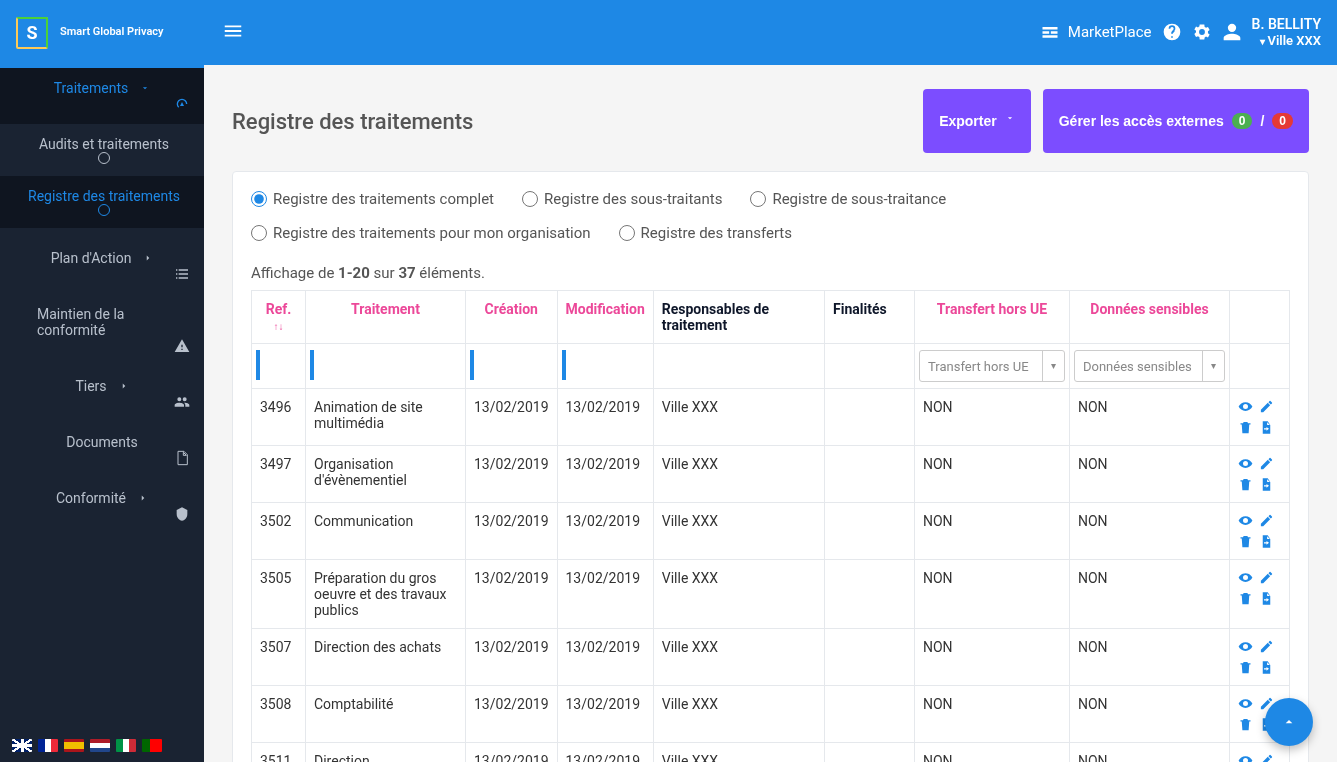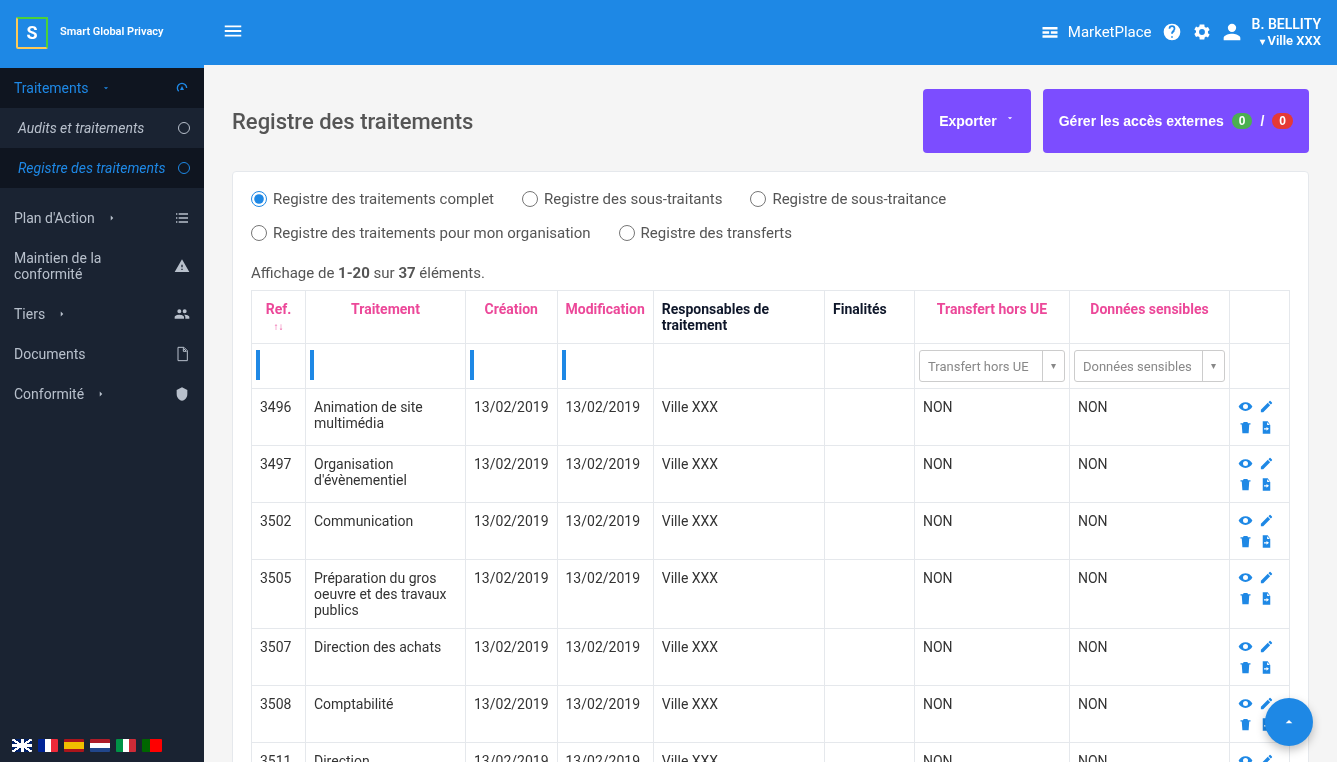--- a/index.html
+++ b/index.html
@@ -21,23 +21,23 @@
 .user-block { text-align: right; line-height: 1.3; }
 .user-name { font-weight: 600; font-size: 14px; }
 .user-org { font-size: 13px; font-weight: 600; }
 .user-org::before { content: "▾ "; font-size: 10px; }
 
 
 .body { display: flex; flex: 1; overflow: hidden; }
 
 
 .sidebar { width: 204px; background: #1a2332; color: #8a94a6; display: flex; flex-direction: column; border-top: 3px solid #1e88e5; }
-.nav-item { display: flex; align-items: center; padding: 12px 14px; cursor: pointer; font-size: 14px; color: #b8c0cc; justify-content: space-between; }
+.nav-item { display: flex; align-items: center; padding: 12px 14px; cursor: pointer; font-size: 14px; color: #b8c0cc; justify-content: space-between; flex-direction: column; }
 .nav-item.active { color: #1e88e5; background: #0f1520; }
-.nav-item.sub { padding-left: 18px; font-size: 14px; color: #b8c0cc; font-style: italic; }
+.nav-item.sub { padding-left: 18px; font-size: 14px; color: #b8c0cc; }
 .nav-item.sub.active { color: #1e88e5; }
 .nav-item .chev { margin-left: 6px; }
 .nav-item .right-icon { margin-left: auto; }
 .nav-label { display: flex; align-items: center; gap: 6px; }
 .circle-icon { width: 12px; height: 12px; border: 1.5px solid currentColor; border-radius: 50%; display: inline-block; }
 .sidebar-icon { width: 16px; height: 16px; fill: currentColor; }
 .chev-icon { width: 10px; height: 10px; fill: currentColor; }
 .flags { margin-top: auto; padding: 10px 12px; display: flex; gap: 6px; }
 .flag { width: 20px; height: 13px; border-radius: 1px; cursor: pointer; }
 .flag-uk { background: linear-gradient(#012169,#012169); position: relative; overflow: hidden; }

